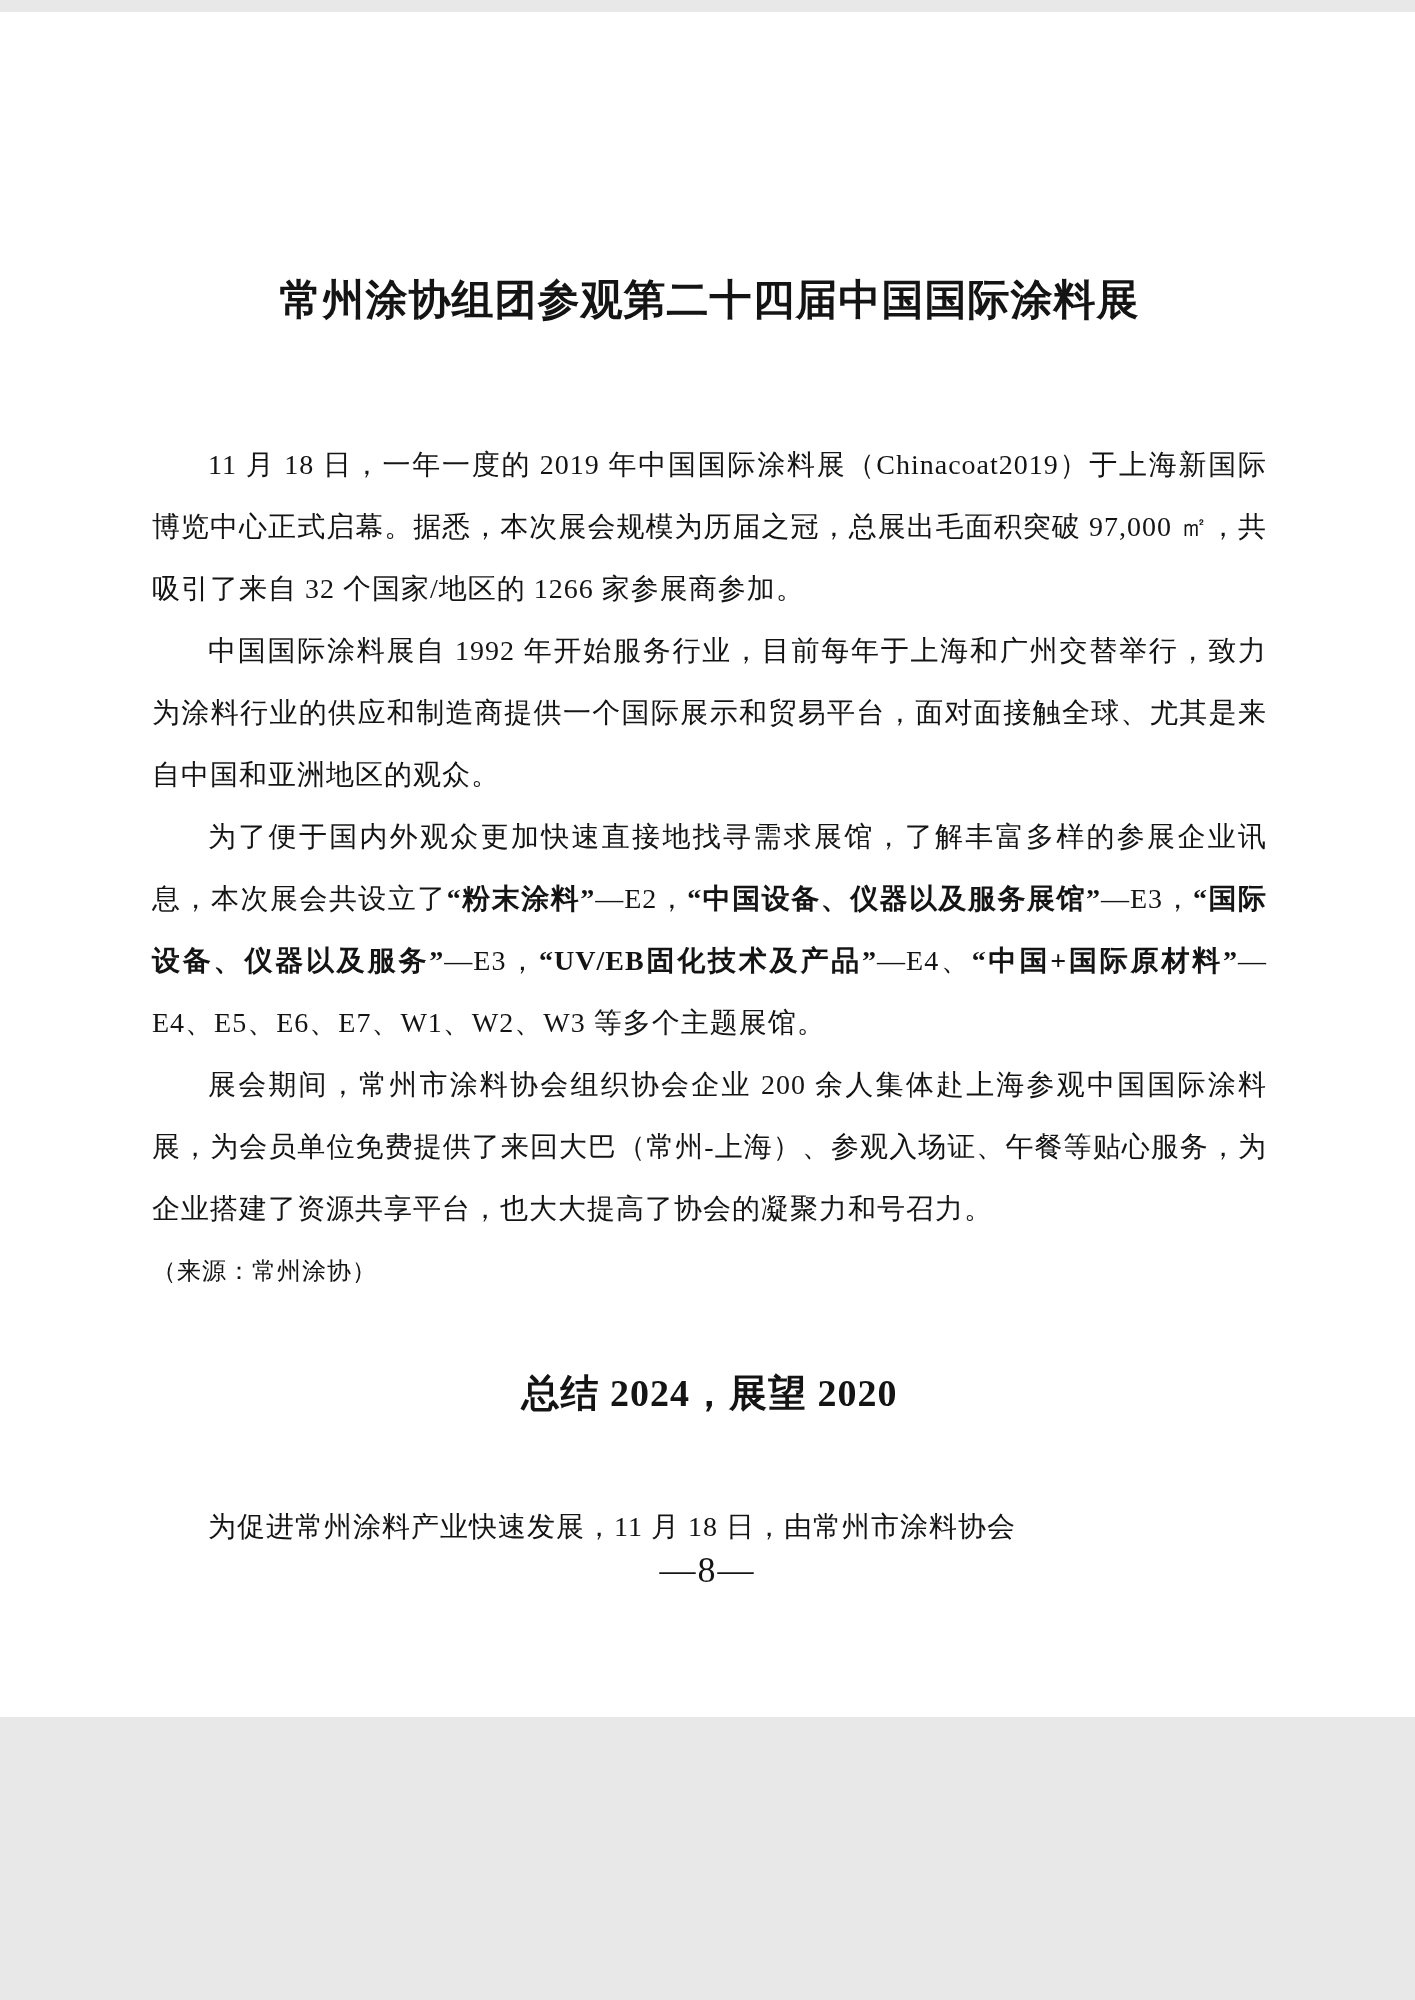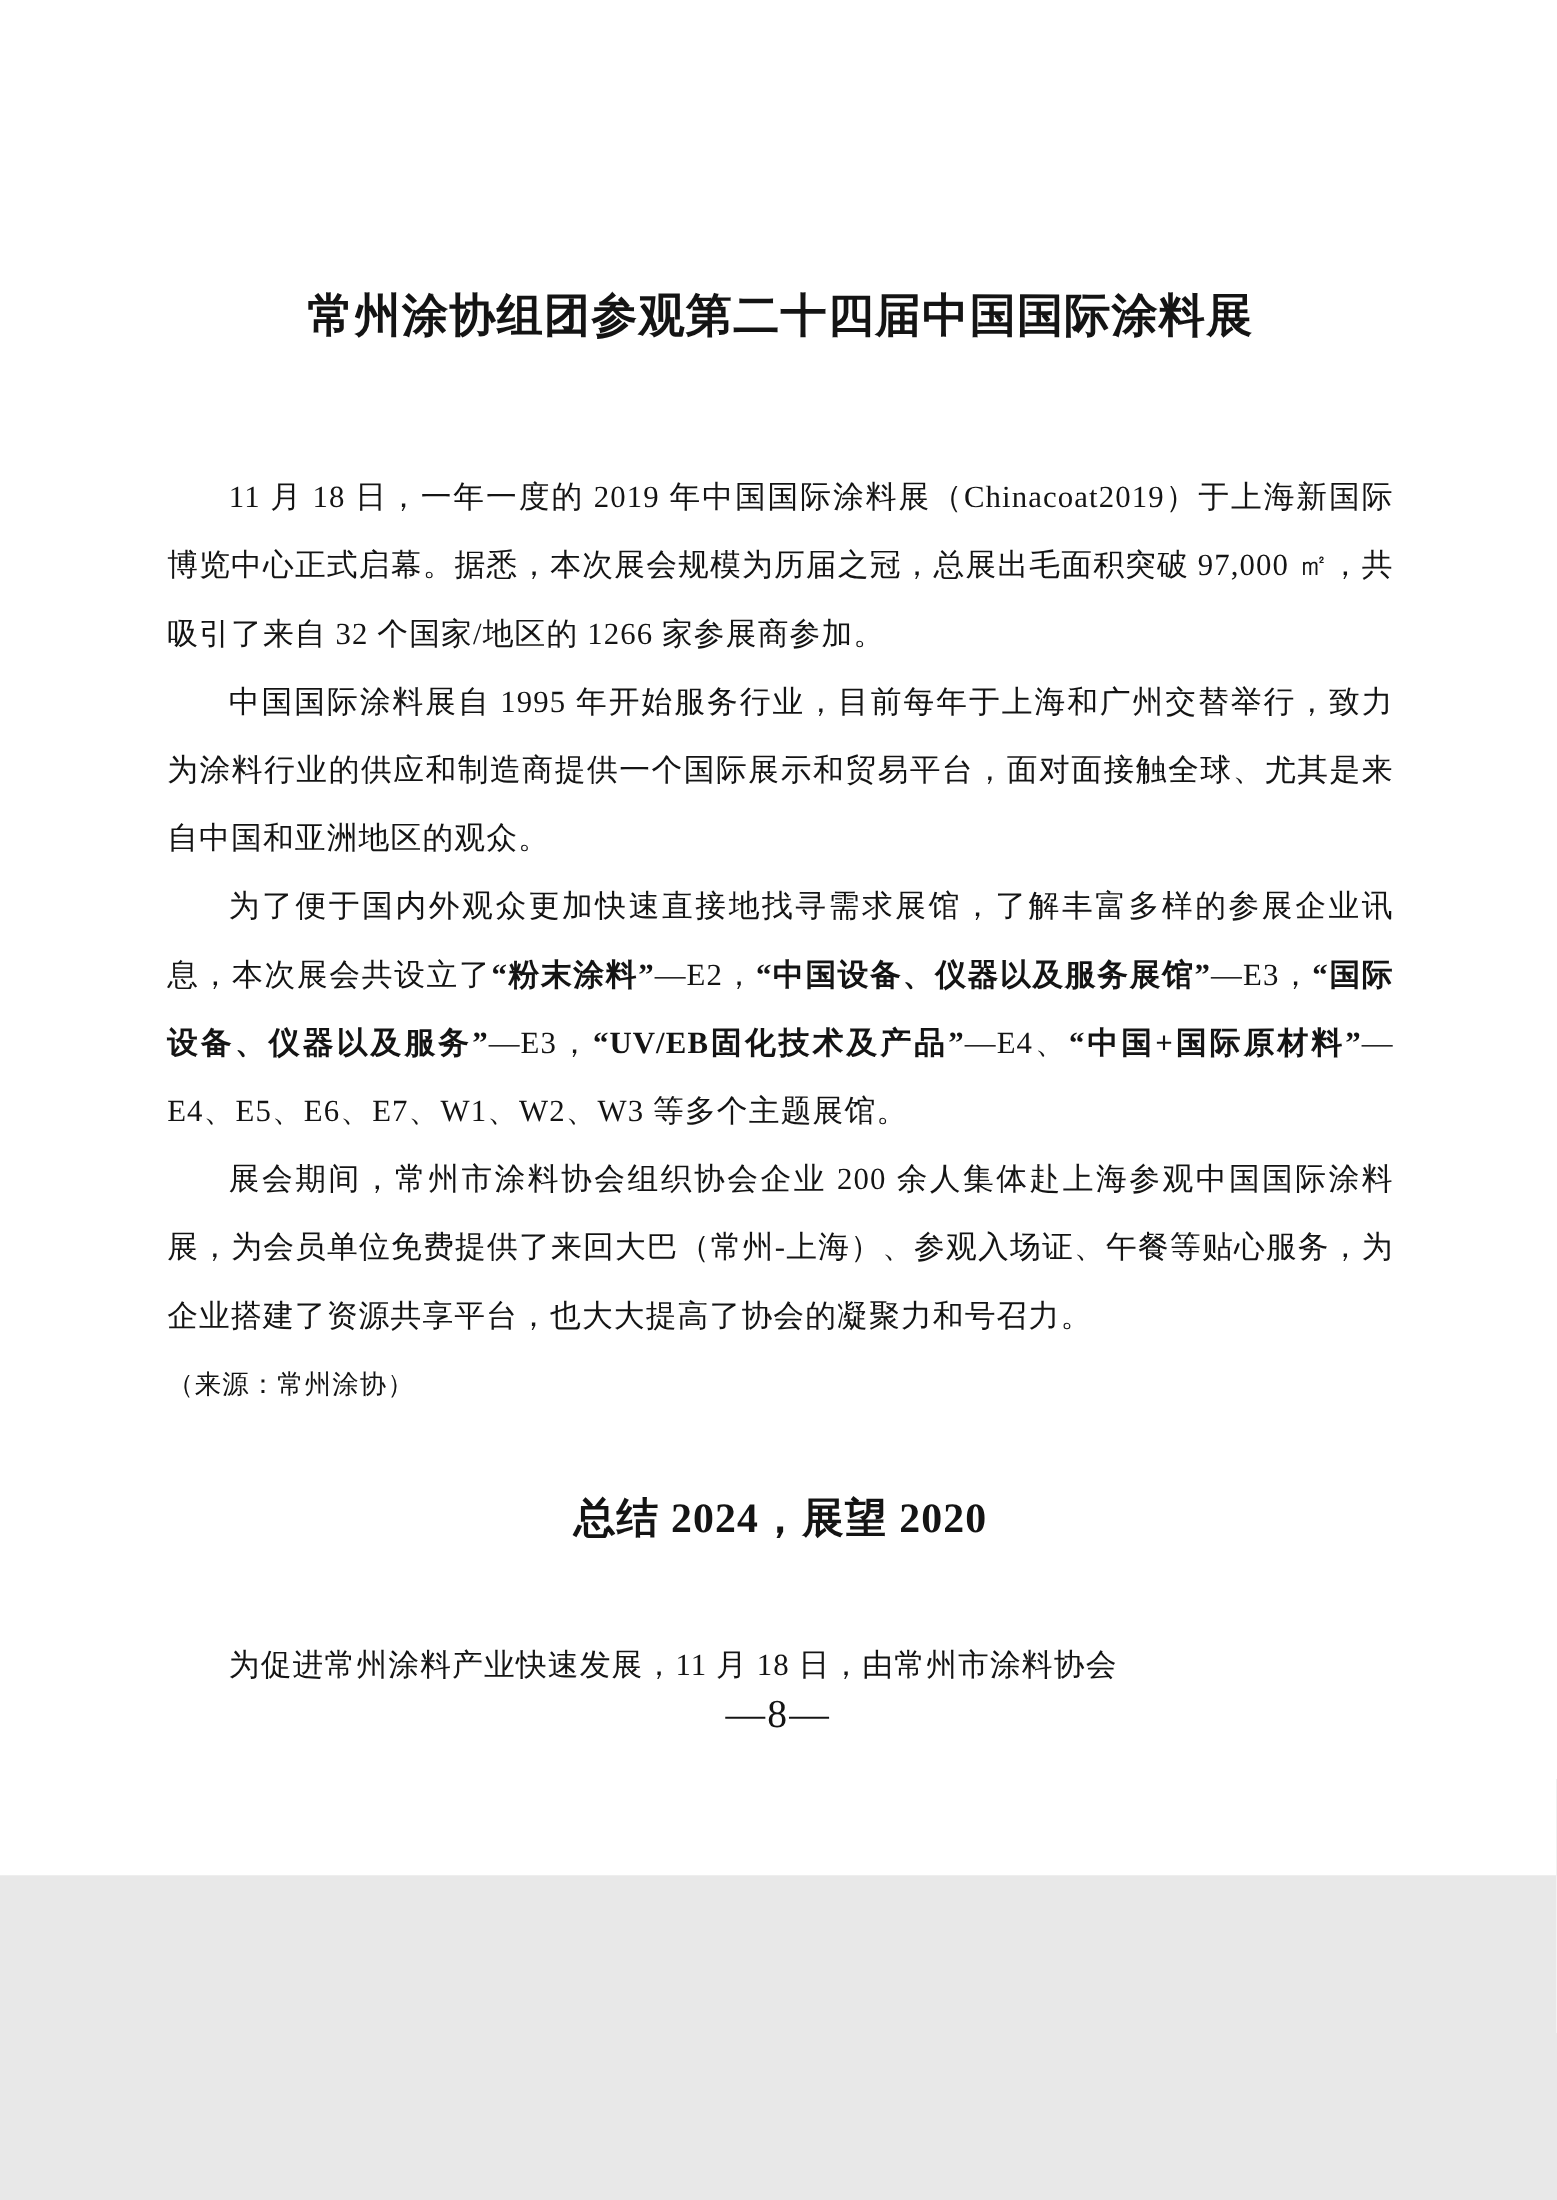--- a/index.html
+++ b/index.html
@@ -4,21 +4,21 @@
 <style>
   html, body {
     margin: 0;
     padding: 0;
     background: #e8e8e8;
   }
   .page {
     position: relative;
     width: 1415px;
     height: 1705px;
-    margin: 0 auto;
+    margin: 12px auto;
     background: #ffffff;
     color: #141414;
     font-family: "Liberation Serif", "DejaVu Serif", serif;
     box-sizing: border-box;
     padding: 258px 148px 0 152px;
     overflow: hidden;
   }
   .doc-title {
     font-size: 42px;
     line-height: 60px;
@@ -72,21 +72,21 @@
 </style>
 </head>
 <body>
 
 <div class="page">
 
   <h1 class="doc-title">常州涂协组团参观第二十四届中国国际涂料展</h1>
 
   <p class="para first">11 月 18 日，一年一度的 2019 年中国国际涂料展（Chinacoat2019）于上海新国际博览中心正式启幕。据悉，本次展会规模为历届之冠，总展出毛面积突破 97,000 ㎡，共吸引了来自 32 个国家/地区的 1266 家参展商参加。</p>
 
-  <p class="para">中国国际涂料展自 1995 年开始服务行业，目前每年于上海和广州交替举行，致力为涂料行业的供应和制造商提供一个国际展示和贸易平台，面对面接触全球、尤其是来自中国和亚洲地区的观众。</p>
+  <p class="para">中国国际涂料展自 1992 年开始服务行业，目前每年于上海和广州交替举行，致力为涂料行业的供应和制造商提供一个国际展示和贸易平台，面对面接触全球、尤其是来自中国和亚洲地区的观众。</p>
 
   <p class="para"><span>为了便于国内外观众更加快速直接地找寻需求展馆，了解丰富多样的参展企业讯息，本次展会共设立了</span><span class="b">“粉末涂料”</span><span>—E2，</span><span class="b">“中国设备、仪器以及服务展馆”</span><span>—E3，</span><span class="b">“国际设备、仪器以及服务”</span><span>—E3，</span><span class="b">“UV/EB固化技术及产品”</span><span>—E4、</span><span class="b">“中国+国际原材料”</span><span>—E4、E5、E6、E7、W1、W2、W3 等多个主题展馆。</span></p>
 
   <p class="para">展会期间，常州市涂料协会组织协会企业 200 余人集体赴上海参观中国国际涂料展，为会员单位免费提供了来回大巴（常州-上海）、参观入场证、午餐等贴心服务，为企业搭建了资源共享平台，也大大提高了协会的凝聚力和号召力。</p>
 
   <p class="source-line">（来源：常州涂协）</p>
 
   <div class="sub-title">
     <div>总结 2024，展望 2020</div>
   </div>

